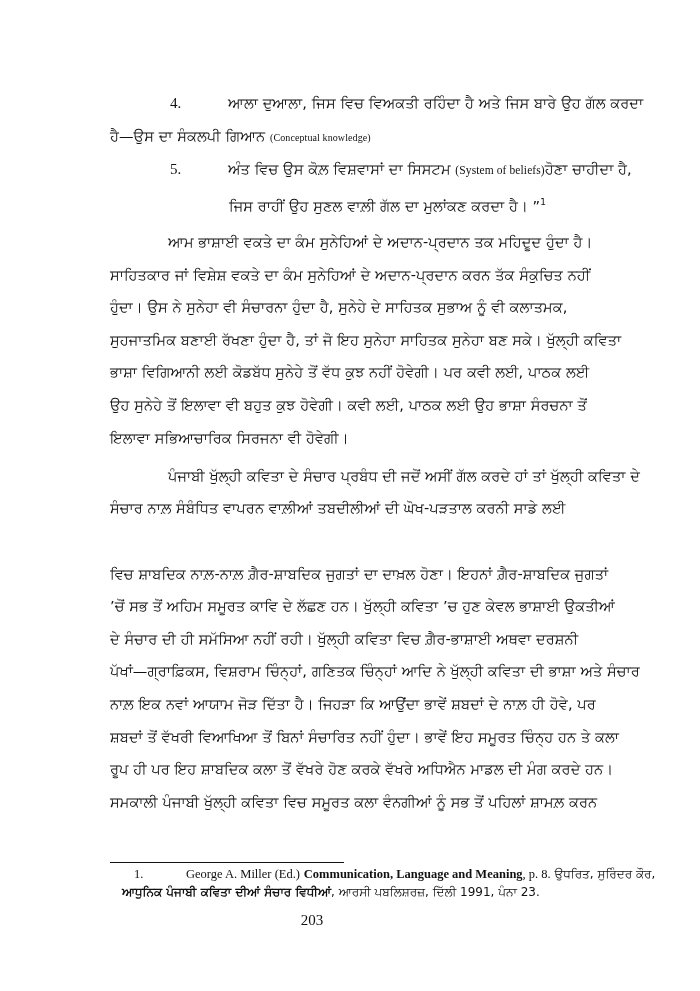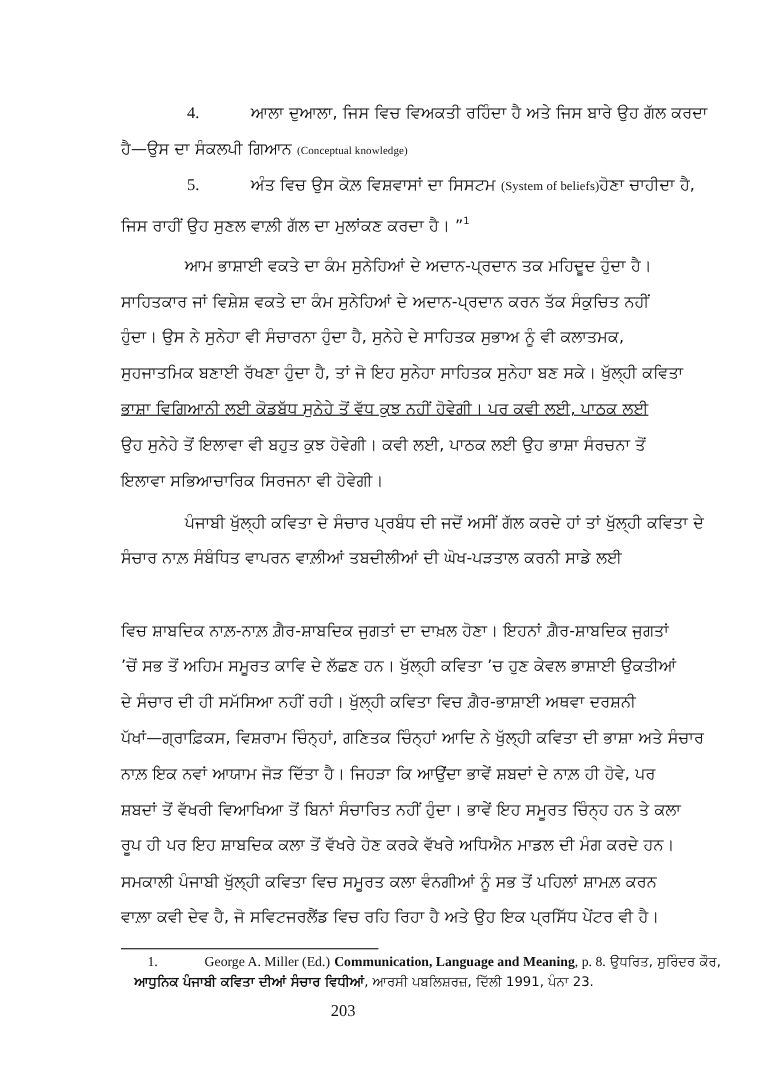--- a/index.html
+++ b/index.html
@@ -31,43 +31,42 @@
   <div class="line" style="top:126px;">
     <span>ਹੈ—ਉਸ ਦਾ ਸੰਕਲਪੀ ਗਿਆਨ</span>
     <span class="en">(Conceptual knowledge)</span>
   </div>
 
   <div class="line" style="top:159px; left:170px;">
     <span class="num">5.</span><span>ਅੰਤ ਵਿਚ ਉਸ ਕੋਲ਼ ਵਿਸ਼ਵਾਸਾਂ ਦਾ ਸਿਸਟਮ</span>
     <span class="en" style="font-size:11.5px;">(System of beliefs)</span><span>ਹੋਣਾ ਚਾਹੀਦਾ ਹੈ,</span>
   </div>
 
-  <div class="line" style="top:192px;">
+  <div class="line" style="top:192px;text-align:center;">
     <span>ਜਿਸ ਰਾਹੀਂ ਉਹ ਸੁਣਲ ਵਾਲ਼ੀ ਗੱਲ ਦਾ ਮੁਲਾਂਕਣ ਕਰਦਾ ਹੈ। ”</span><sup>1</sup>
   </div>
 
   <div class="line" style="top:232px; left:168px; width:497px;"><span>ਆਮ ਭਾਸ਼ਾਈ ਵਕਤੇ ਦਾ ਕੰਮ ਸੁਨੇਹਿਆਂ ਦੇ ਅਦਾਨ-ਪ੍ਰਦਾਨ ਤਕ ਮਹਿਦੂਦ ਹੁੰਦਾ ਹੈ।</span></div>
   <div class="line" style="top:265px;"><span>ਸਾਹਿਤਕਾਰ ਜਾਂ ਵਿਸ਼ੇਸ਼ ਵਕਤੇ ਦਾ ਕੰਮ ਸੁਨੇਹਿਆਂ ਦੇ ਅਦਾਨ-ਪ੍ਰਦਾਨ ਕਰਨ ਤੱਕ ਸੰਕੁਚਿਤ ਨਹੀਂ</span></div>
   <div class="line" style="top:297px;"><span>ਹੁੰਦਾ। ਉਸ ਨੇ ਸੁਨੇਹਾ ਵੀ ਸੰਚਾਰਨਾ ਹੁੰਦਾ ਹੈ, ਸੁਨੇਹੇ ਦੇ ਸਾਹਿਤਕ ਸੁਭਾਅ ਨੂੰ ਵੀ ਕਲਾਤਮਕ,</span></div>
   <div class="line" style="top:330px;"><span>ਸੁਹਜਾਤਮਿਕ ਬਣਾਈ ਰੱਖਣਾ ਹੁੰਦਾ ਹੈ, ਤਾਂ ਜੋ ਇਹ ਸੁਨੇਹਾ ਸਾਹਿਤਕ ਸੁਨੇਹਾ ਬਣ ਸਕੇ। ਖੁੱਲ੍ਹੀ ਕਵਿਤਾ</span></div>
-  <div class="line" style="top:362px;text-decoration:underline;"><span>ਭਾਸ਼ਾ ਵਿਗਿਆਨੀ ਲਈ ਕੋਡਬੱਧ ਸੁਨੇਹੇ ਤੋਂ ਵੱਧ ਕੁਝ ਨਹੀਂ ਹੋਵੇਗੀ। ਪਰ ਕਵੀ ਲਈ, ਪਾਠਕ ਲਈ</span></div>
+  <div class="line" style="top:362px;"><span>ਭਾਸ਼ਾ ਵਿਗਿਆਨੀ ਲਈ ਕੋਡਬੱਧ ਸੁਨੇਹੇ ਤੋਂ ਵੱਧ ਕੁਝ ਨਹੀਂ ਹੋਵੇਗੀ। ਪਰ ਕਵੀ ਲਈ, ਪਾਠਕ ਲਈ</span></div>
   <div class="line" style="top:395px;"><span>ਉਹ ਸੁਨੇਹੇ ਤੋਂ ਇਲਾਵਾ ਵੀ ਬਹੁਤ ਕੁਝ ਹੋਵੇਗੀ। ਕਵੀ ਲਈ, ਪਾਠਕ ਲਈ ਉਹ ਭਾਸ਼ਾ ਸੰਰਚਨਾ ਤੋਂ</span></div>
   <div class="line" style="top:428px;"><span>ਇਲਾਵਾ ਸਭਿਆਚਾਰਿਕ ਸਿਰਜਨਾ ਵੀ ਹੋਵੇਗੀ।</span></div>
 
   <div class="line" style="top:466px; left:168px; width:497px;"><span>ਪੰਜਾਬੀ ਖੁੱਲ੍ਹੀ ਕਵਿਤਾ ਦੇ ਸੰਚਾਰ ਪ੍ਰਬੰਧ ਦੀ ਜਦੋਂ ਅਸੀਂ ਗੱਲ ਕਰਦੇ ਹਾਂ ਤਾਂ ਖੁੱਲ੍ਹੀ ਕਵਿਤਾ ਦੇ</span></div>
   <div class="line" style="top:498px;"><span>ਸੰਚਾਰ ਨਾਲ਼ ਸੰਬੰਧਿਤ ਵਾਪਰਨ ਵਾਲ਼ੀਆਂ ਤਬਦੀਲੀਆਂ ਦੀ ਘੋਖ-ਪੜਤਾਲ ਕਰਨੀ ਸਾਡੇ ਲਈ</span></div>
   <div class="line" style="top:564px;"><span>ਵਿਚ ਸ਼ਾਬਦਿਕ ਨਾਲ਼-ਨਾਲ਼ ਗ਼ੈਰ-ਸ਼ਾਬਦਿਕ ਜੁਗਤਾਂ ਦਾ ਦਾਖ਼ਲ ਹੋਣਾ। ਇਹਨਾਂ ਗ਼ੈਰ-ਸ਼ਾਬਦਿਕ ਜੁਗਤਾਂ</span></div>
   <div class="line" style="top:596px;"><span>’ਚੋਂ ਸਭ ਤੋਂ ਅਹਿਮ ਸਮੂਰਤ ਕਾਵਿ ਦੇ ਲੱਛਣ ਹਨ। ਖੁੱਲ੍ਹੀ ਕਵਿਤਾ ’ਚ ਹੁਣ ਕੇਵਲ ਭਾਸ਼ਾਈ ਉਕਤੀਆਂ</span></div>
   <div class="line" style="top:629px;"><span>ਦੇ ਸੰਚਾਰ ਦੀ ਹੀ ਸਮੱਸਿਆ ਨਹੀਂ ਰਹੀ। ਖੁੱਲ੍ਹੀ ਕਵਿਤਾ ਵਿਚ ਗ਼ੈਰ-ਭਾਸ਼ਾਈ ਅਥਵਾ ਦਰਸ਼ਨੀ</span></div>
   <div class="line" style="top:661px;"><span>ਪੱਖਾਂ—ਗ੍ਰਾਫ਼ਿਕਸ, ਵਿਸ਼ਰਾਮ ਚਿੰਨ੍ਹਾਂ, ਗਣਿਤਕ ਚਿੰਨ੍ਹਾਂ ਆਦਿ ਨੇ ਖੁੱਲ੍ਹੀ ਕਵਿਤਾ ਦੀ ਭਾਸ਼ਾ ਅਤੇ ਸੰਚਾਰ</span></div>
   <div class="line" style="top:694px;"><span>ਨਾਲ਼ ਇਕ ਨਵਾਂ ਆਯਾਮ ਜੋੜ ਦਿੱਤਾ ਹੈ। ਜਿਹੜਾ ਕਿ ਆਉਂਦਾ ਭਾਵੇਂ ਸ਼ਬਦਾਂ ਦੇ ਨਾਲ਼ ਹੀ ਹੋਵੇ, ਪਰ</span></div>
   <div class="line" style="top:727px;"><span>ਸ਼ਬਦਾਂ ਤੋਂ ਵੱਖਰੀ ਵਿਆਖਿਆ ਤੋਂ ਬਿਨਾਂ ਸੰਚਾਰਿਤ ਨਹੀਂ ਹੁੰਦਾ। ਭਾਵੇਂ ਇਹ ਸਮੂਰਤ ਚਿੰਨ੍ਹ ਹਨ ਤੇ ਕਲਾ</span></div>
   <div class="line" style="top:759px;"><span>ਰੂਪ ਹੀ ਪਰ ਇਹ ਸ਼ਾਬਦਿਕ ਕਲਾ ਤੋਂ ਵੱਖਰੇ ਹੋਣ ਕਰਕੇ ਵੱਖਰੇ ਅਧਿਐਨ ਮਾਡਲ ਦੀ ਮੰਗ ਕਰਦੇ ਹਨ।</span></div>
   <div class="line" style="top:792px;"><span>ਸਮਕਾਲੀ ਪੰਜਾਬੀ ਖੁੱਲ੍ਹੀ ਕਵਿਤਾ ਵਿਚ ਸਮੂਰਤ ਕਲਾ ਵੰਨਗੀਆਂ ਨੂੰ ਸਭ ਤੋਂ ਪਹਿਲਾਂ ਸ਼ਾਮਲ਼ ਕਰਨ</span></div>
-  <div class="line" style="top:824px;"><span>ਵਾਲ਼ਾ ਕਵੀ ਦੇਵ ਹੈ,  ਜੋ ਸਵਿਟਜਰਲੈਂਡ ਵਿਚ ਰਹਿ ਰਿਹਾ ਹੈ ਅਤੇ ਉਹ ਇਕ ਪ੍ਰਸਿੱਧ ਪੇਂਟਰ ਵੀ ਹੈ।</span></div>
   <div class="line ul" style="top:845px;"><span></span></div>
 
   <div class="rule"></div>
 
   <div class="fn" style="top:866px;margin-left:24px;">
     <span class="serif" style="display:inline-block;width:52px;">1.</span><span class="serif">George A. Miller (Ed.)</span>
     <b class="serif">Communication, Language and Meaning</b><span class="serif">, p. 8.</span>
     <span>ਉਧਰਿਤ, ਸੁਰਿੰਦਰ ਕੌਰ,</span>
   </div>
   <div class="fn" style="top:884px; left:122px;">

